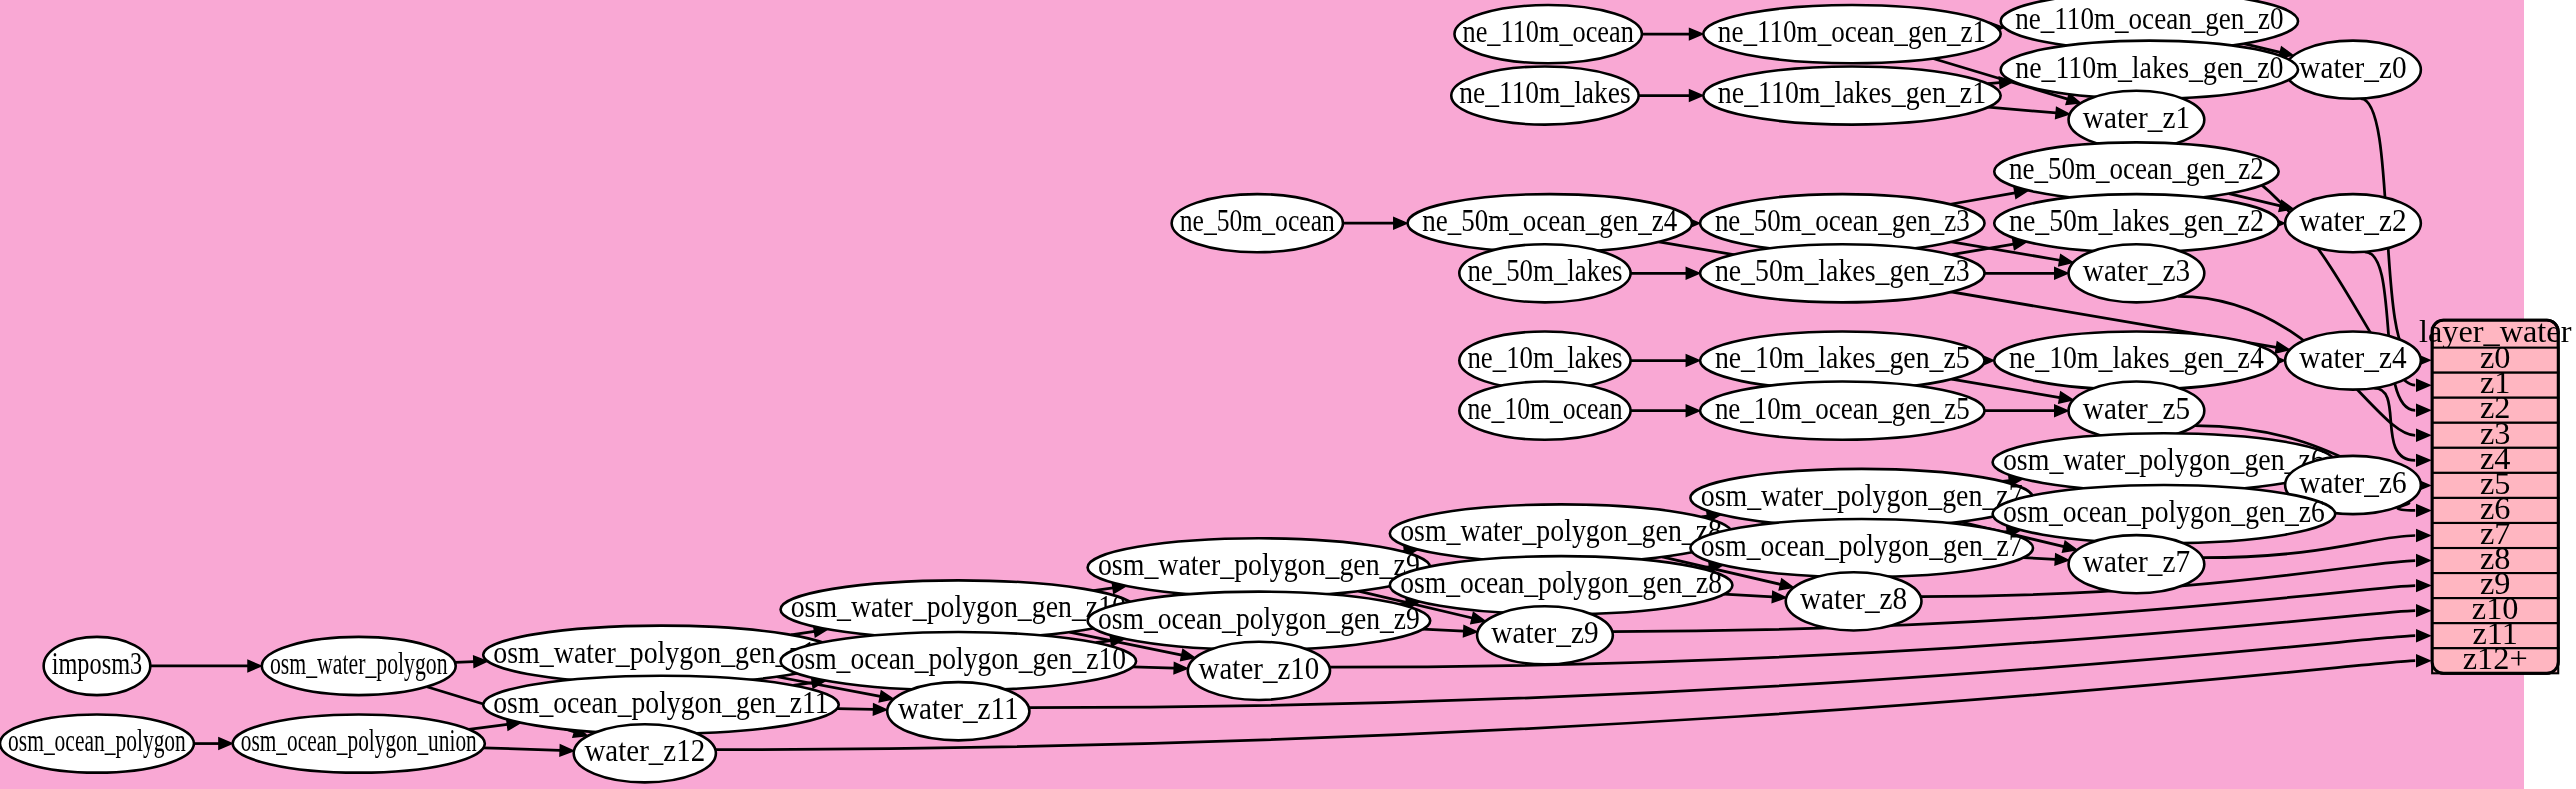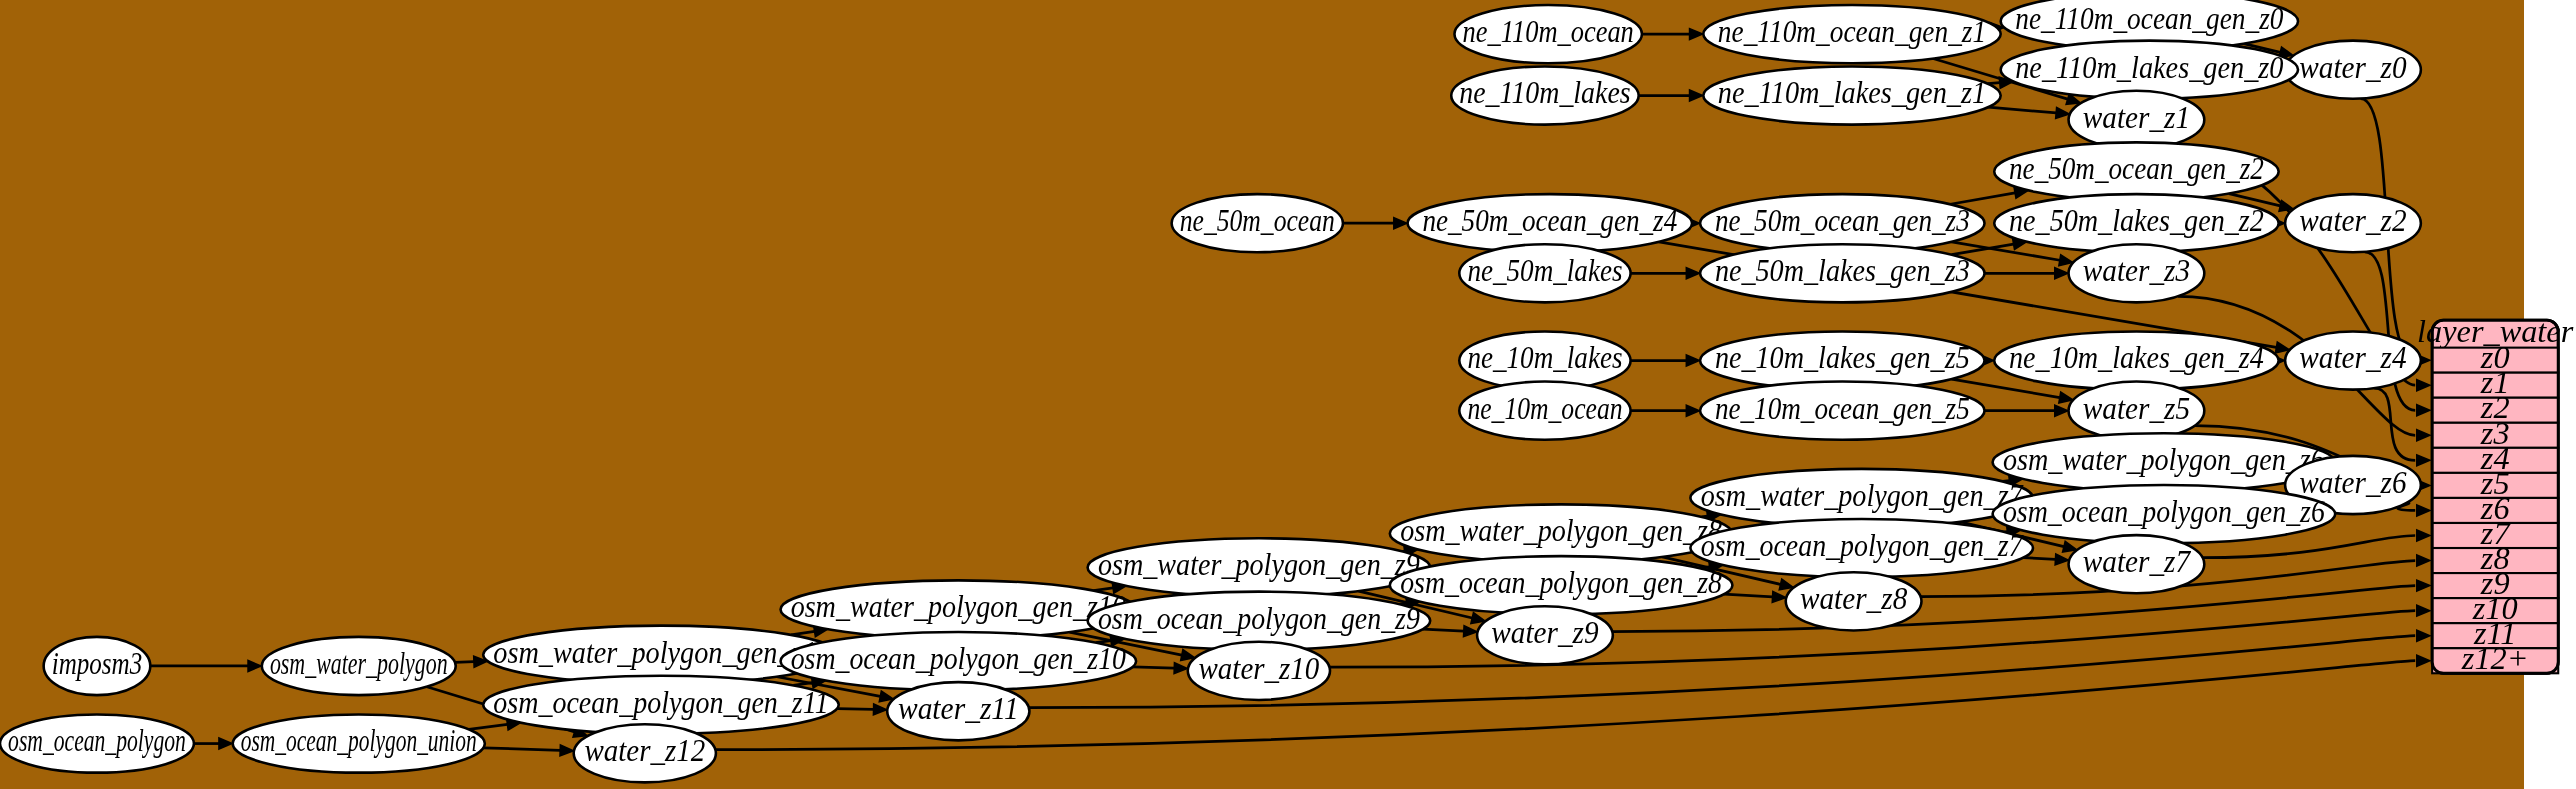--- a/index.html
+++ b/index.html
@@ -1,17 +1,17 @@
 <!DOCTYPE html>
 <html style="font-size:11.5px"><head>
 <meta charset="utf-8">
 <style>
   html,body{margin:0;padding:0;background:#ffffff;}
-  #stage{position:relative;width:2524px;height:789px;background:#a16207;
-         font-family:"Liberation Serif","DejaVu Serif",serif;font-style:italic;}
+  #stage{position:relative;width:2524px;height:789px;background:#f9a8d4;
+         font-family:"Liberation Serif","DejaVu Serif",serif;}
   svg{display:block;position:absolute;left:0;top:0;}
   .nodeLabel{font-family:"Liberation Serif","DejaVu Serif",serif;
              font-size:19px;fill:#000;text-anchor:middle;dominant-baseline:middle;}
   .tblLabel{font-family:"Liberation Serif","DejaVu Serif",serif;
             font-size:20px;fill:#000;text-anchor:middle;dominant-baseline:middle;}
   ellipse.node{fill:#ffffff;stroke:#000000;stroke-width:1.6;}
   path.edge{fill:none;stroke:#000000;stroke-width:1.7;}
   polygon.arrow{fill:#000000;stroke:#000000;stroke-width:1;}
   rect.cell{fill:#ffb6c1;stroke:#000000;stroke-width:1.7;}
 </style>

